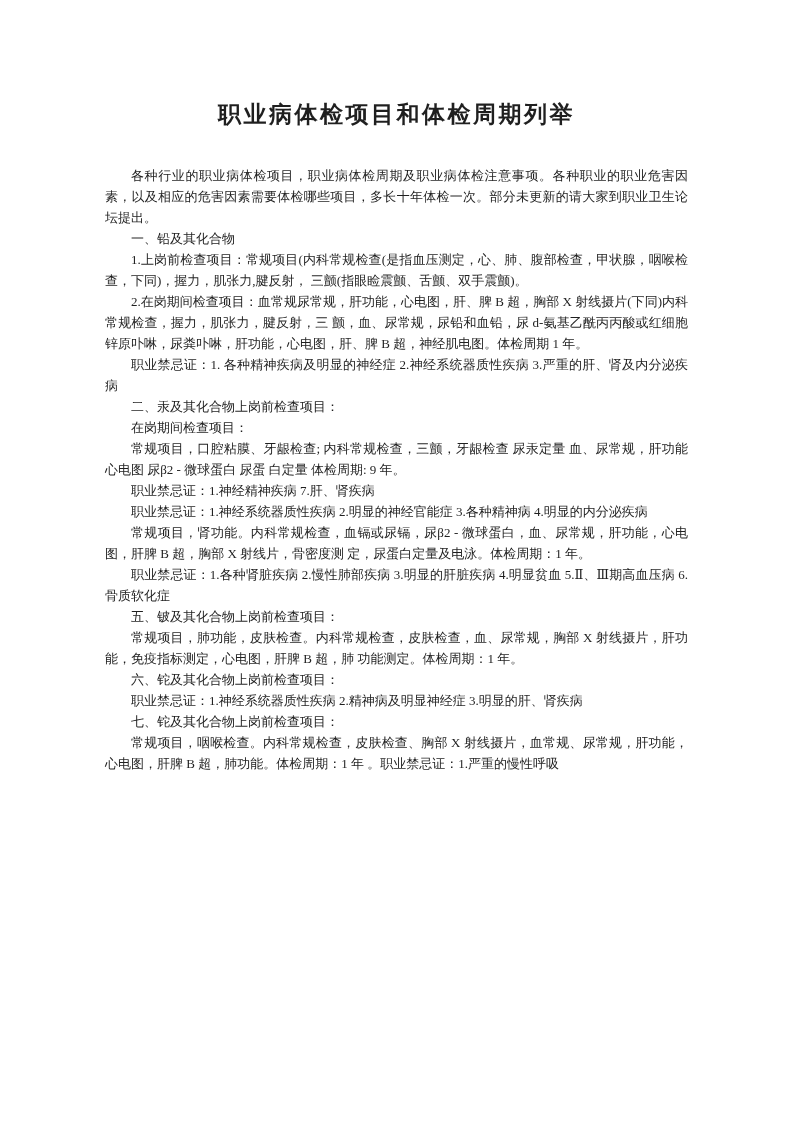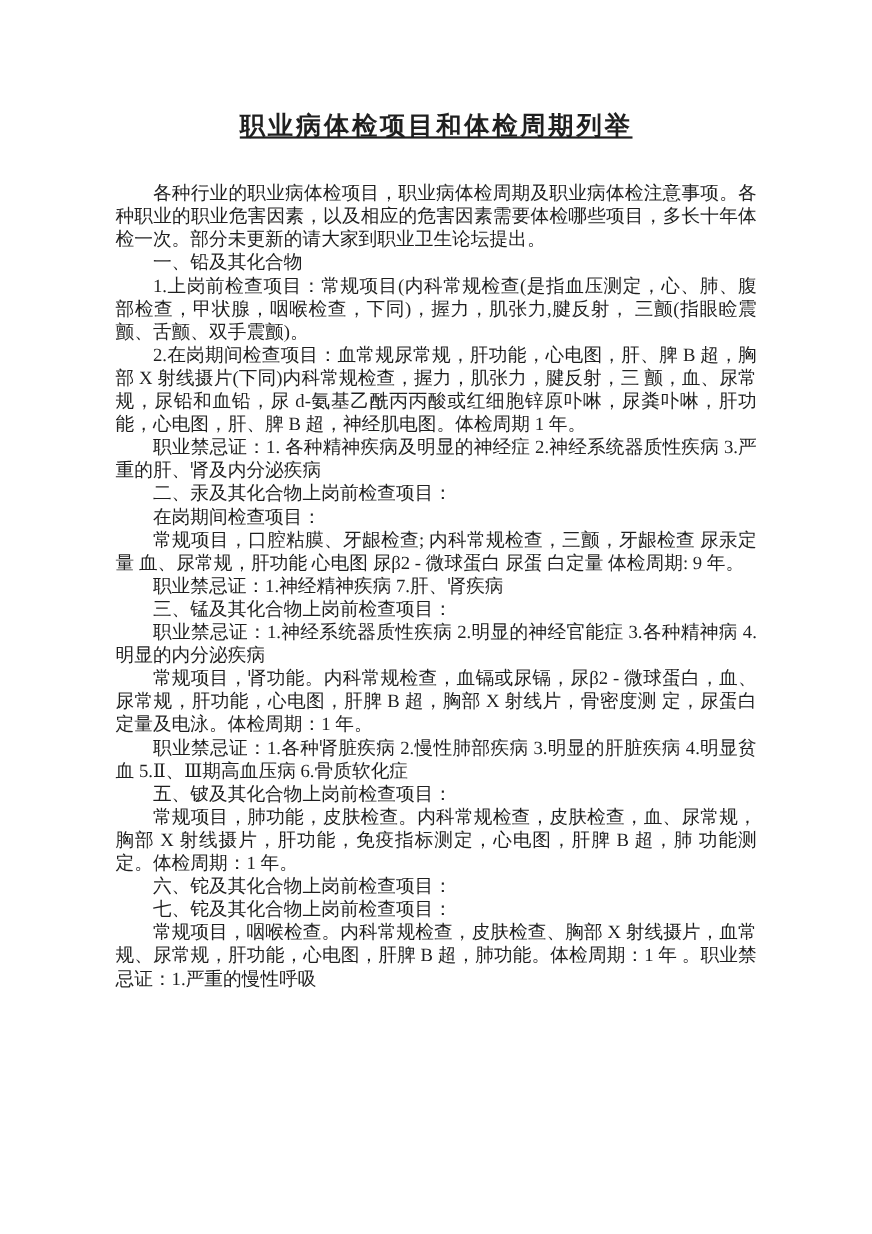--- a/index.html
+++ b/index.html
@@ -20,25 +20,24 @@
     color: #1f1f1f;
   }
   .doc-title {
     margin: 0 0 31px 0;
     font-size: 23px;
     font-weight: 600;
     letter-spacing: 2.5px;
     line-height: 39px;
     text-align: center;
     white-space: nowrap;
-    text-decoration: underline;
   }
   .doc-body p {
     margin: 0;
-    font-size: 17px;
+    font-size: 13px;
     line-height: 21px;
     text-indent: 2em;
     text-align: justify;
     word-break: break-all;
   }
 </style>
 </head>
 <body>
 
 <div class="page">
@@ -46,23 +45,23 @@
   <div class="doc-body">
     <p>各种行业的职业病体检项目，职业病体检周期及职业病体检注意事项。各种职业的职业危害因素，以及相应的危害因素需要体检哪些项目，多长十年体检一次。部分未更新的请大家到职业卫生论坛提出。</p>
     <p>一、铅及其化合物</p>
     <p>1.上岗前检查项目：常规项目(内科常规检查(是指血压测定，心、肺、腹部检查，甲状腺，咽喉检查，下同)，握力，肌张力,腱反射， 三颤(指眼睑震颤、舌颤、双手震颤)。</p>
     <p>2.在岗期间检查项目：血常规尿常规，肝功能，心电图，肝、脾 B 超，胸部 X 射线摄片(下同)内科常规检查，握力，肌张力，腱反射，三 颤，血、尿常规，尿铅和血铅，尿 d-氨基乙酰丙丙酸或红细胞锌原卟啉，尿粪卟啉，肝功能，心电图，肝、脾 B 超，神经肌电图。体检周期 1 年。</p>
     <p>职业禁忌证：1. 各种精神疾病及明显的神经症 2.神经系统器质性疾病 3.严重的肝、肾及内分泌疾病</p>
     <p>二、汞及其化合物上岗前检查项目：</p>
     <p>在岗期间检查项目：</p>
     <p>常规项目，口腔粘膜、牙龈检查; 内科常规检查，三颤，牙龈检查 尿汞定量 血、尿常规，肝功能 心电图 尿β2 - 微球蛋白 尿蛋 白定量 体检周期: 9 年。</p>
     <p>职业禁忌证：1.神经精神疾病 7.肝、肾疾病</p>
-    <p>三、锰及其化合物上岗前检查项目：</p>
     <p>职业禁忌证：1.神经系统器质性疾病 2.明显的神经官能症 3.各种精神病 4.明显的内分泌疾病</p>
     <p>常规项目，肾功能。内科常规检查，血镉或尿镉，尿β2 - 微球蛋白，血、尿常规，肝功能，心电图，肝脾 B 超，胸部 X 射线片，骨密度测 定，尿蛋白定量及电泳。体检周期：1 年。</p>
     <p>职业禁忌证：1.各种肾脏疾病 2.慢性肺部疾病 3.明显的肝脏疾病 4.明显贫血 5.Ⅱ、Ⅲ期高血压病 6.骨质软化症</p>
     <p>五、铍及其化合物上岗前检查项目：</p>
     <p>常规项目，肺功能，皮肤检查。内科常规检查，皮肤检查，血、尿常规，胸部 X 射线摄片，肝功能，免疫指标测定，心电图，肝脾 B 超，肺 功能测定。体检周期：1 年。</p>
     <p>六、铊及其化合物上岗前检查项目：</p>
+    <p>职业禁忌证：1.神经系统器质性疾病 2.精神病及明显神经症 3.明显的肝、肾疾病</p>
     <p>七、铊及其化合物上岗前检查项目：</p>
     <p>常规项目，咽喉检查。内科常规检查，皮肤检查、胸部 X 射线摄片，血常规、尿常规，肝功能，心电图，肝脾 B 超，肺功能。体检周期：1 年 。职业禁忌证：1.严重的慢性呼吸</p>
   </div>
 </div>
 
 </body></html>

